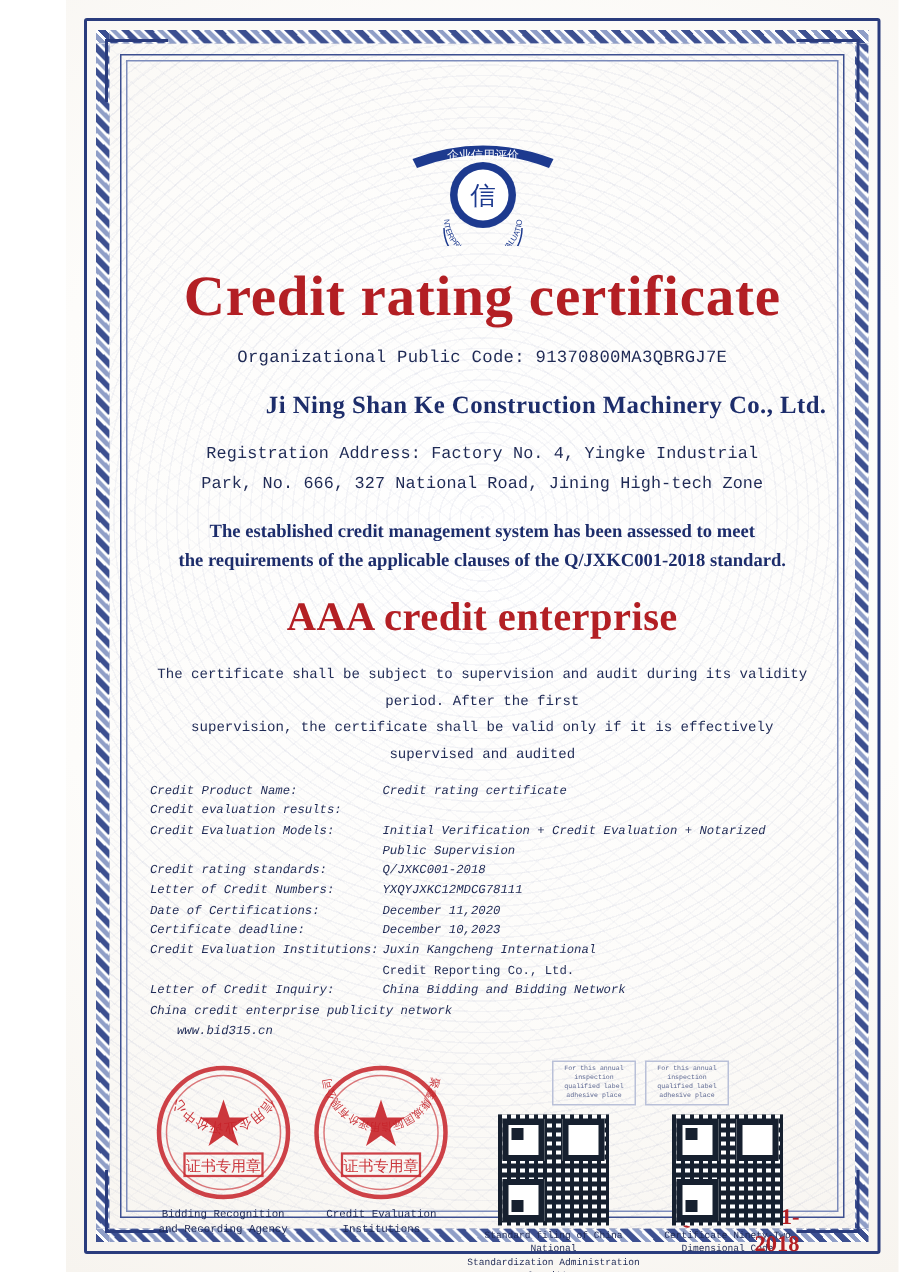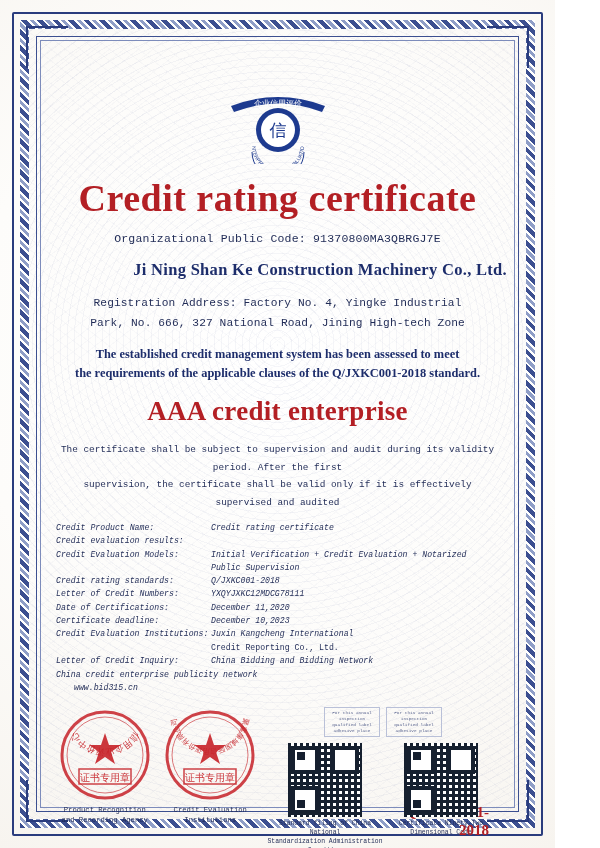--- a/index.html
+++ b/index.html
@@ -13,20 +13,21 @@
     font-family: "Liberation Serif", serif;
     overflow: hidden;
   }
   .cert {
     position: relative;
     width: 555px;
     height: 848px;
     background:
       radial-gradient(circle at 50% 42%, #ffffff 0%, #fdfcfa 55%, #f7f4ef 100%);
     box-sizing: border-box;
+    margin-left: 44px;
   }
   
   .guilloche {
     position: absolute;
     left: 28px; top: 28px; right: 28px; bottom: 28px;
     background:
       repeating-radial-gradient(circle at 50% 40%, rgba(120,130,175,0.075) 0px, rgba(120,130,175,0.075) 1px, rgba(255,255,255,0) 1px, rgba(255,255,255,0) 7px),
       repeating-linear-gradient(38deg, rgba(120,130,175,0.045) 0px, rgba(120,130,175,0.045) 1px, rgba(255,255,255,0) 1px, rgba(255,255,255,0) 9px),
       repeating-linear-gradient(-38deg, rgba(120,130,175,0.045) 0px, rgba(120,130,175,0.045) 1px, rgba(255,255,255,0) 1px, rgba(255,255,255,0) 9px);
     pointer-events: none;
@@ -362,21 +363,21 @@
             <path id="sealarc1" d="M48 88 m-34 0 a34 34 0 1 1 68 0" fill="none" transform="rotate(180 48 48)"></path>
             <text font-family="Liberation Sans, sans-serif" font-size="9" fill="#c62128" opacity="0.9">
               <textPath href="#sealarc1" startOffset="50%" text-anchor="middle">信用企业评价中心</textPath>
             </text>
             <polygon points="48,26 52,38 64,38 54,45 58,57 48,50 38,57 42,45 32,38 44,38" fill="#c62128" opacity="0.9"></polygon>
             <rect x="22" y="62" width="52" height="15" fill="none" stroke="#c62128" stroke-width="1.5" opacity="0.85"></rect>
             <text x="48" y="73.5" text-anchor="middle" font-family="Liberation Sans, sans-serif" font-size="10" fill="#c62128" opacity="0.9">证书专用章</text>
           </svg>
         </div>
         <div class="seal-caption">
-          <div>Product Recognition</div>
+          <div>Bidding Recognition</div>
           <div>and Recording Agency</div>
         </div>
       </div>
 
       <div class="seal-block">
         <div class="seal">
           <svg width="96" height="96" viewBox="0 0 96 96">
             <circle cx="48" cy="48" r="43" fill="none" stroke="#c62128" stroke-width="3" opacity="0.85"></circle>
             <circle cx="48" cy="48" r="38" fill="none" stroke="#c62128" stroke-width="1" opacity="0.6"></circle>
             <path id="sealarc2" d="M48 88 m-34 0 a34 34 0 1 1 68 0" fill="none" transform="rotate(180 48 48)"></path>

